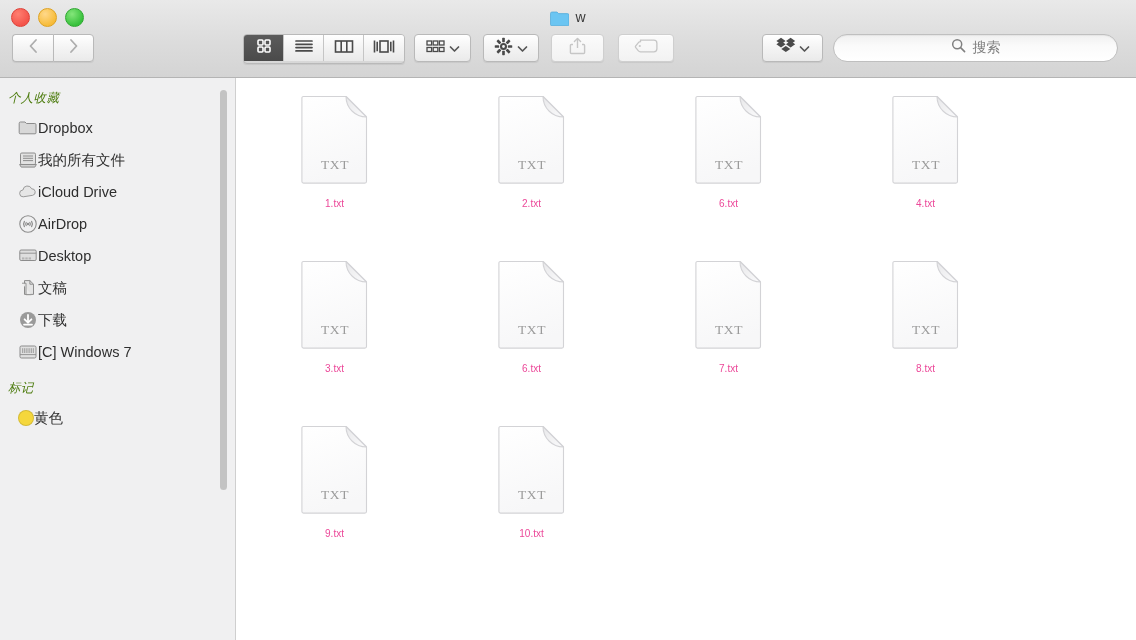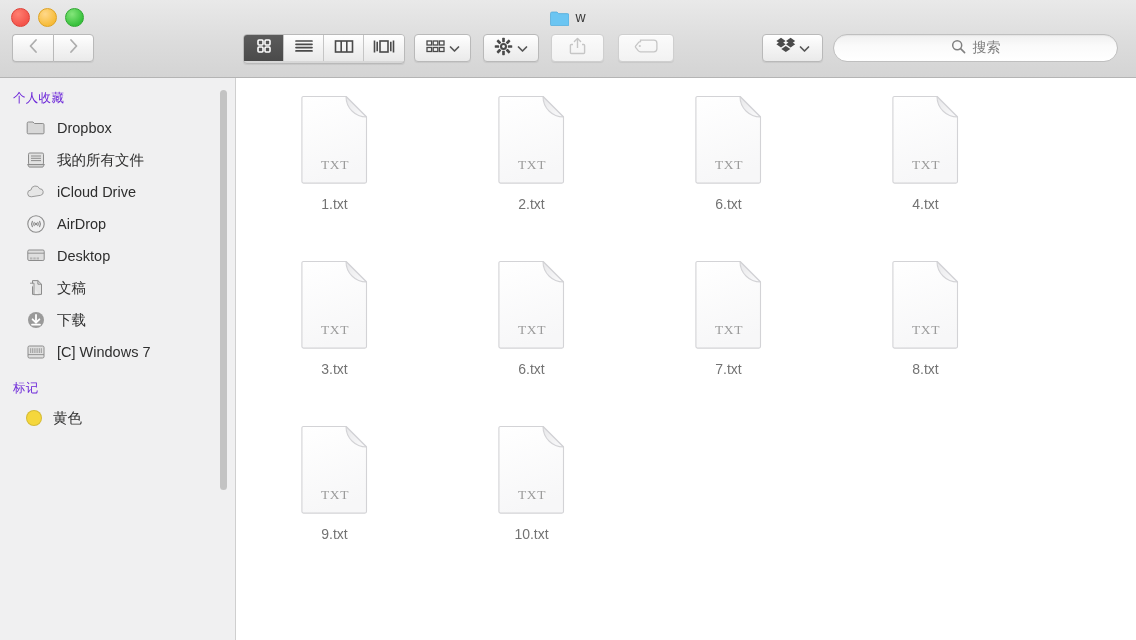--- a/index.html
+++ b/index.html
@@ -97,44 +97,45 @@
   #search-field {
     position: absolute; left: 833px; top: 1px;
     width: 285px; height: 28px;
     background: linear-gradient(to bottom, #f0f0f0 0%, #fafafa 40%, #ffffff 100%);
     border: 1px solid #bfbfbf;
     border-radius: 14px;
     box-shadow: 0 1px 1px rgba(0,0,0,0.05) inset;
     display: flex; align-items: center; justify-content: center;
     gap: 7px;
     box-sizing: border-box;
+    font-family: Liberation Mono, monospace;
   }
   #search-placeholder { font-size: 14px; color: #808080; }
 
   
   #sidebar {
     position: absolute; top: 78px; left: 0;
     width: 236px; height: 562px;
     background: #f0f0f1;
     border-right: 1px solid #cfcfcf;
     box-sizing: border-box;
     overflow: hidden;
   }
   .sb-header {
-    font-size: 12.5px; color: #6d28d9;
-    padding: 12px 0 5px 13px;
+    font-size: 12.5px; color: #4d7c0f;
+    padding: 12px 0 5px 8px;
     font-weight: normal;
     letter-spacing: 0.3px;
+    font-style: italic;
   }
   .sb-item {
     height: 32px;
     display: flex; align-items: center;
     padding-left: 18px;
-    gap: 11px;
-    font-size: 14.5px; color: #2e2e2e; margin-left: 8px;
+    font-size: 14.5px; color: #2e2e2e;
   }
   .sb-icon { width: 20px; height: 20px; flex: none; display: block; }
   .tag-dot { width: 14px; height: 14px; border-radius: 50%; flex: none; display:block; }
 
   #sidebar-scrollbar {
     position: absolute; left: 220px; top: 12px;
     width: 7px; height: 400px;
     background: #c3c3c3;
     border-radius: 4px;
   }
@@ -155,21 +156,21 @@
   .file-cell {
     width: 197px; height: 165px;
     display: flex; flex-direction: column;
     align-items: center;
     padding-top: 7px;
     box-sizing: border-box;
   }
   .doc-icon { width: 68px; height: 92px; display: block; }
   .file-label {
     margin-top: 10px;
-    font-size: 14px; color: #737373;
+    font-size: 10px; color: #ec4899;
     text-align: center;
     line-height: 18px;
     white-space: nowrap;
   }
 </style>
 </head>
 <body>
 
 <div id="window">
 

